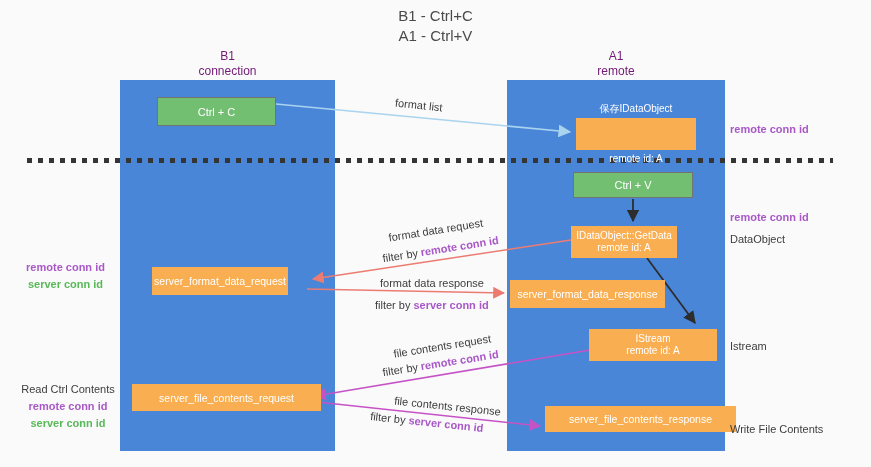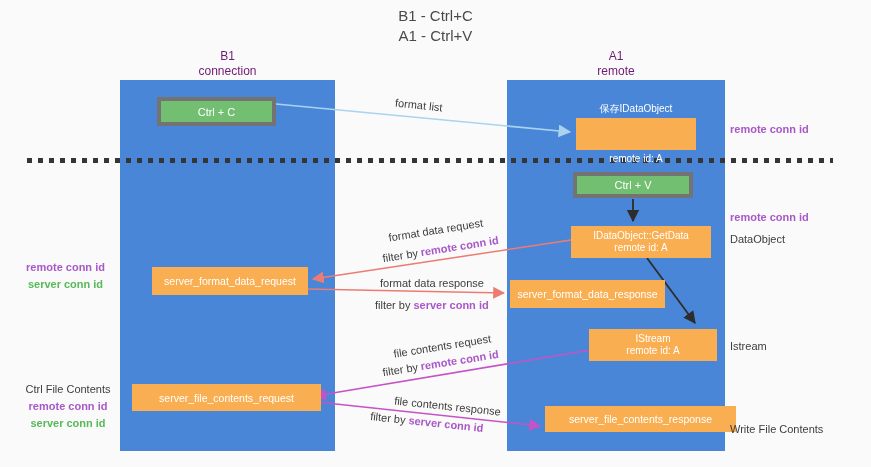--- a/index.html
+++ b/index.html
@@ -14,21 +14,21 @@
     font-size: 15px; color: #4a4a4a; line-height: 1.35; }
 
   .lane-header { text-align: center; font-size: 12px; color: #701a75; line-height: 1.25; }
   .lane { background: #4a86d8; }
 
   .divider { top: 158px; left: 27px; width: 806px; height: 5px;
     background: repeating-linear-gradient(90deg, #353535 0 5px, transparent 5px 11px); }
 
   .node { color: #fff; display: flex; flex-direction: column;
     align-items: center; justify-content: center; text-align: center; }
-  .node-green { background: #72bf72; border: 4px solid #737373; }
+  .node-green { background: #72bf72; border: 1px solid #737373; }
   .node-orange { background: #f9ae51; }
   .fs11 { font-size: 11px; }
   .fs105 { font-size: 10.5px; }
   .two-line { font-size: 10px; line-height: 1.25; }
 
   .edge-label { font-size: 11px; color: #3d3d3d; white-space: nowrap; }
   .rot-neg { transform: rotate(-9deg); }
   .rot-pos { transform: rotate(6deg); }
   .purple { color: #a958c8; font-weight: bold; margin-left: 3px; }
 
@@ -93,26 +93,26 @@
 
   <div class="abs node node-orange two-line" style="left:576px; top:118px; width:120px; height:32px;gap:38px;">
     <span>保存IDataObject</span>
     <span>remote id: A</span>
   </div>
 
   <div class="abs node node-green fs11" style="left:573px; top:172px; width:120px; height:26px;">
     <span>Ctrl + V</span>
   </div>
 
-  <div class="abs node node-orange two-line" style="left:571px; top:226px; width:140px; height:32px;">
+  <div class="abs node node-orange two-line" style="left:571px; top:226px; width:106px; height:32px;">
     <span>IDataObject::GetData</span>
     <span>remote id: A</span>
   </div>
 
-  <div class="abs node node-orange fs105" style="left:152px; top:267px; width:156px; height:28px;">
+  <div class="abs node node-orange fs105" style="left:152px; top:267px; width:136px; height:28px;">
     <span>server_format_data_request</span>
   </div>
 
   <div class="abs node node-orange fs105" style="left:510px; top:280px; width:155px; height:28px;">
     <span>server_format_data_response</span>
   </div>
 
   <div class="abs node node-orange two-line" style="left:589px; top:329px; width:128px; height:32px;">
     <span>IStream</span>
     <span>remote id: A</span>
@@ -152,18 +152,18 @@
   <div class="abs ann ann-purple" style="left:730px; top:211px;">remote conn id</div>
   <div class="abs ann" style="left:730px; top:233px;">DataObject</div>
   <div class="abs ann" style="left:730px; top:340px;">Istream</div>
   <div class="abs ann" style="left:730px; top:423px;">Write File Contents</div>
 
   <div class="abs left-block" style="left:18px; top:259px; width:95px;">
     <div class="ann-purple">remote conn id</div>
     <div class="ann-green">server conn id</div>
   </div>
   <div class="abs left-block" style="left:18px; top:381px; width:100px;">
-    <div class="ann">Ctrl File Contents</div>
+    <div class="ann">Read Ctrl Contents</div>
     <div class="ann-purple">remote conn id</div>
     <div class="ann-green">server conn id</div>
   </div>
 
 </div>
 
 </body></html>

